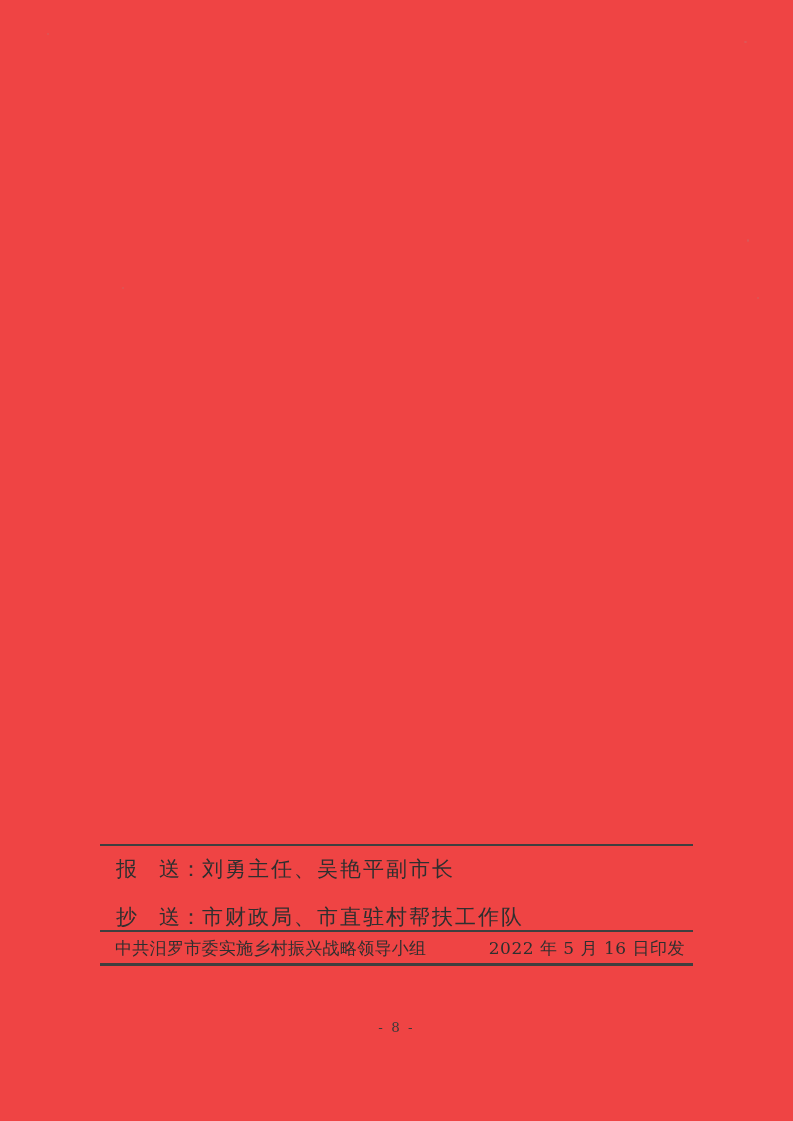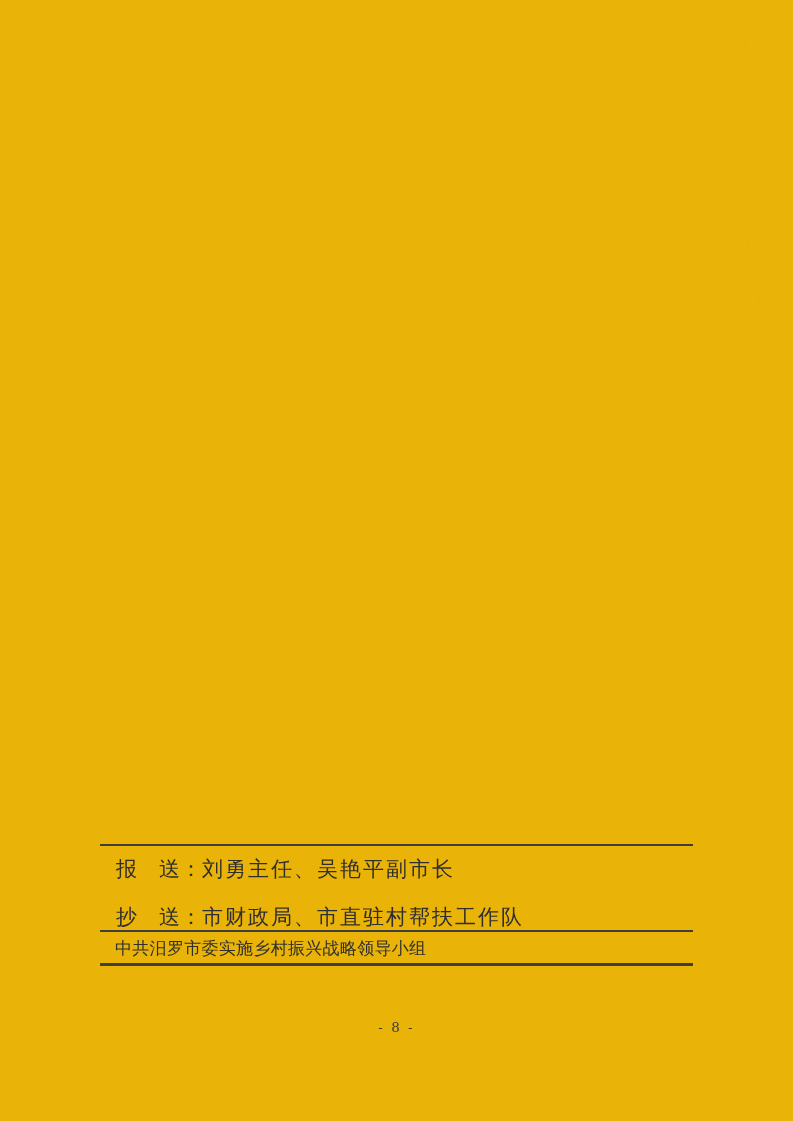--- a/index.html
+++ b/index.html
@@ -5,21 +5,21 @@
   html, body {
     margin: 0;
     padding: 0;
     background: #e8e8e8;
   }
   .page {
     position: relative;
     width: 793px;
     height: 1121px;
     margin: 0 auto;
-    background: #eab308;
+    background: #ef4444;
     overflow: hidden;
     font-family: "DejaVu Serif", "Liberation Serif", serif;
     color: #2f2f2f;
   }
   
   .speck {
     position: absolute;
     border-radius: 50%;
     background: #9a9a9a;
     opacity: 0.22;
@@ -100,20 +100,21 @@
     </div>
 
     <div class="dist-row cc-line">
       <span class="dist-label">抄　送：</span><span class="dist-value">市财政局、市直驻村帮扶工作队</span>
     </div>
 
     <div class="rule rule-middle"></div>
 
     <div class="colophon-line">
       <span class="colophon-issuer">中共汨罗市委实施乡村振兴战略领导小组</span>
+      <span class="colophon-date">2022 年 5 月 16 日印发</span>
     </div>
 
     <div class="rule rule-bottom"></div>
   </div>
 
   <div class="page-number">- 8 -</div>
 
 </div>
 
 </body></html>

